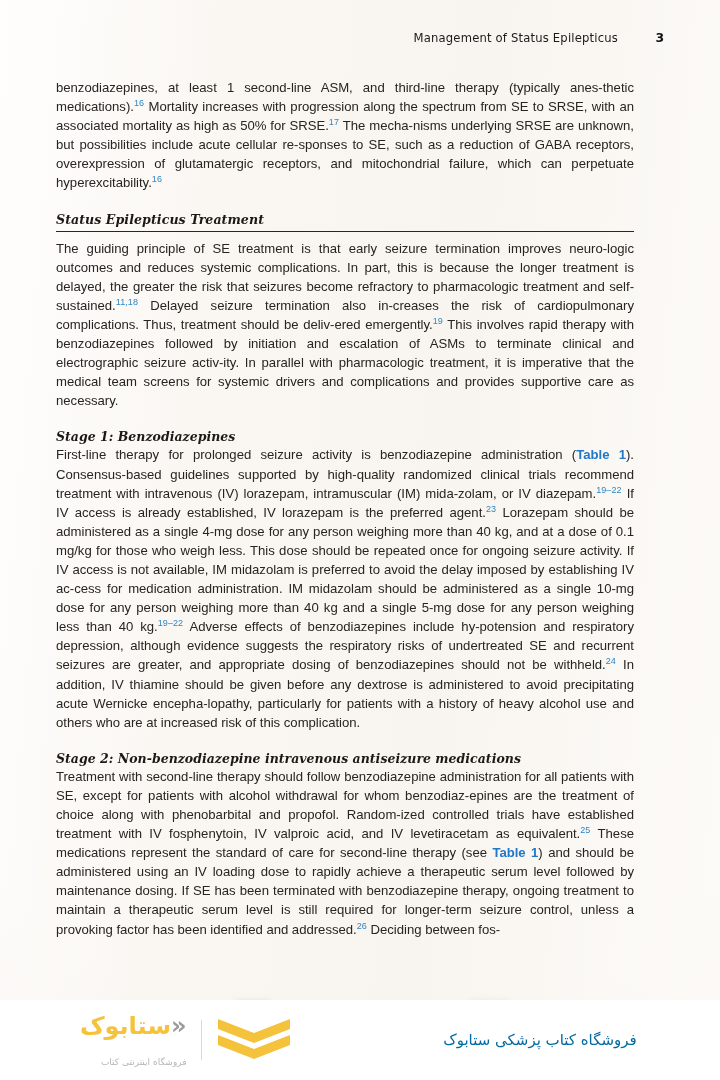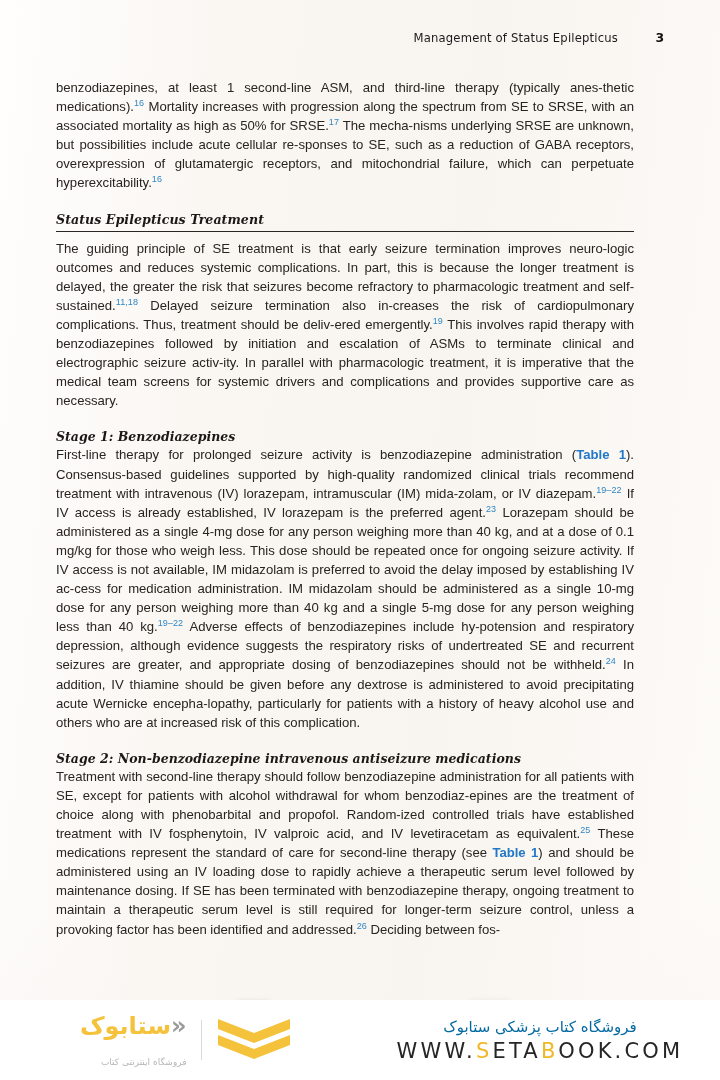--- a/index.html
+++ b/index.html
@@ -279,18 +279,17 @@
         <svg class="chevstack" width="76" height="46" viewBox="0 0 76 46">
           <path d="M2 2 L38 16 L74 2 L74 12 L38 26 L2 12 Z" fill="#f5c23b"></path>
           <path d="M2 18 L38 32 L74 18 L74 28 L38 42 L2 28 Z" fill="#f5c23b"></path>
         </svg>
 
       </div>
     </div>
 
     <div class="footer-right">
       <div class="shop-fa">فروشگاه کتاب پزشکی ستابوک</div>
-      <div class="shop-url"><span>WWW.</span><span class="hl">S</span><span>ETA</span><span class="hl">B</span><span>OOK.COM</span></div>
     </div>
 
   </div>
 
 </div>
 
 </body></html>

